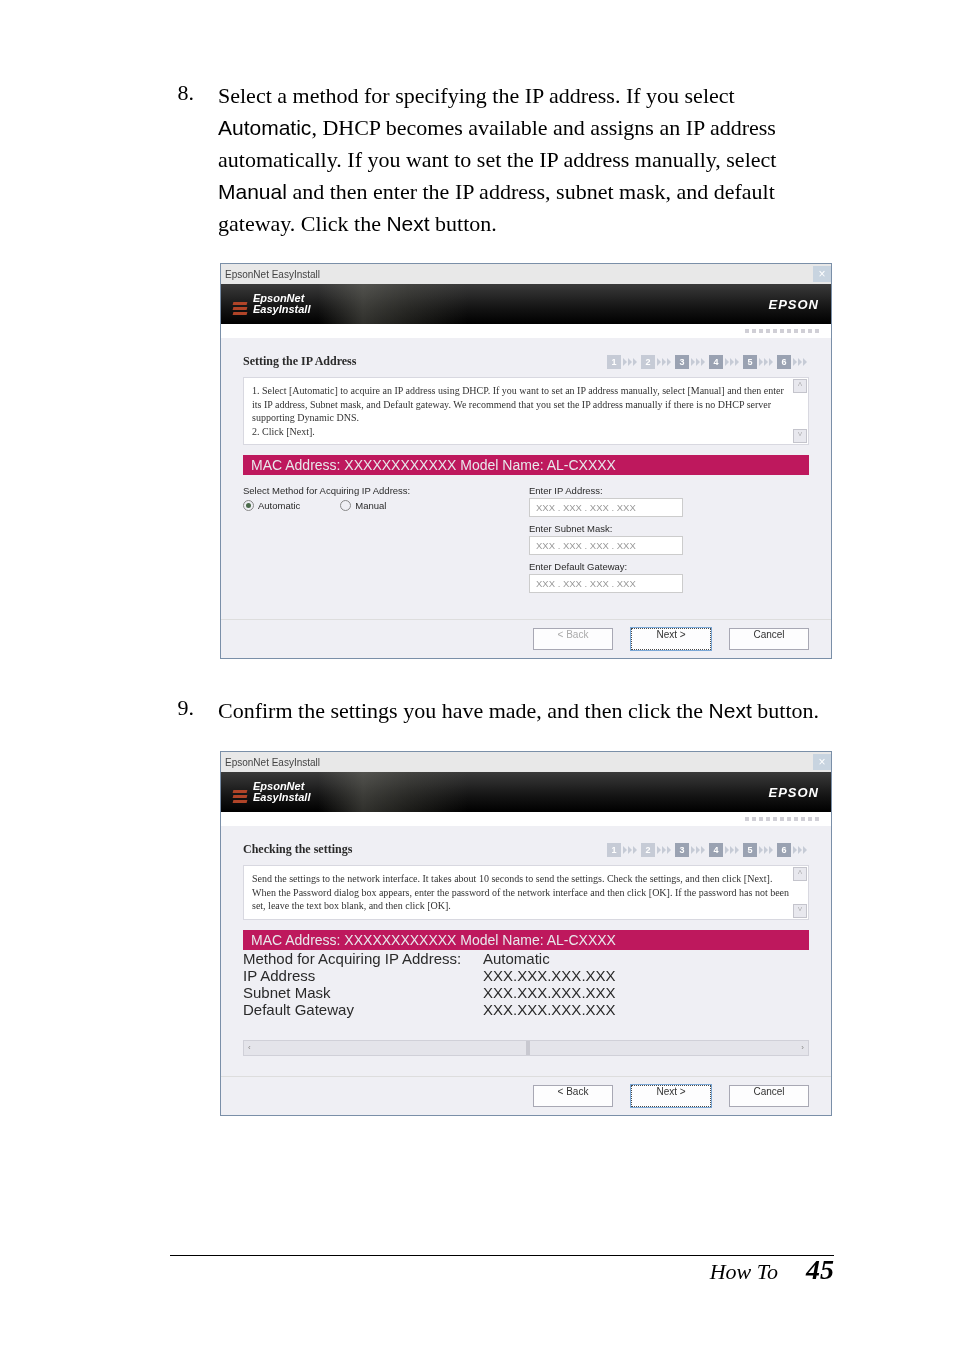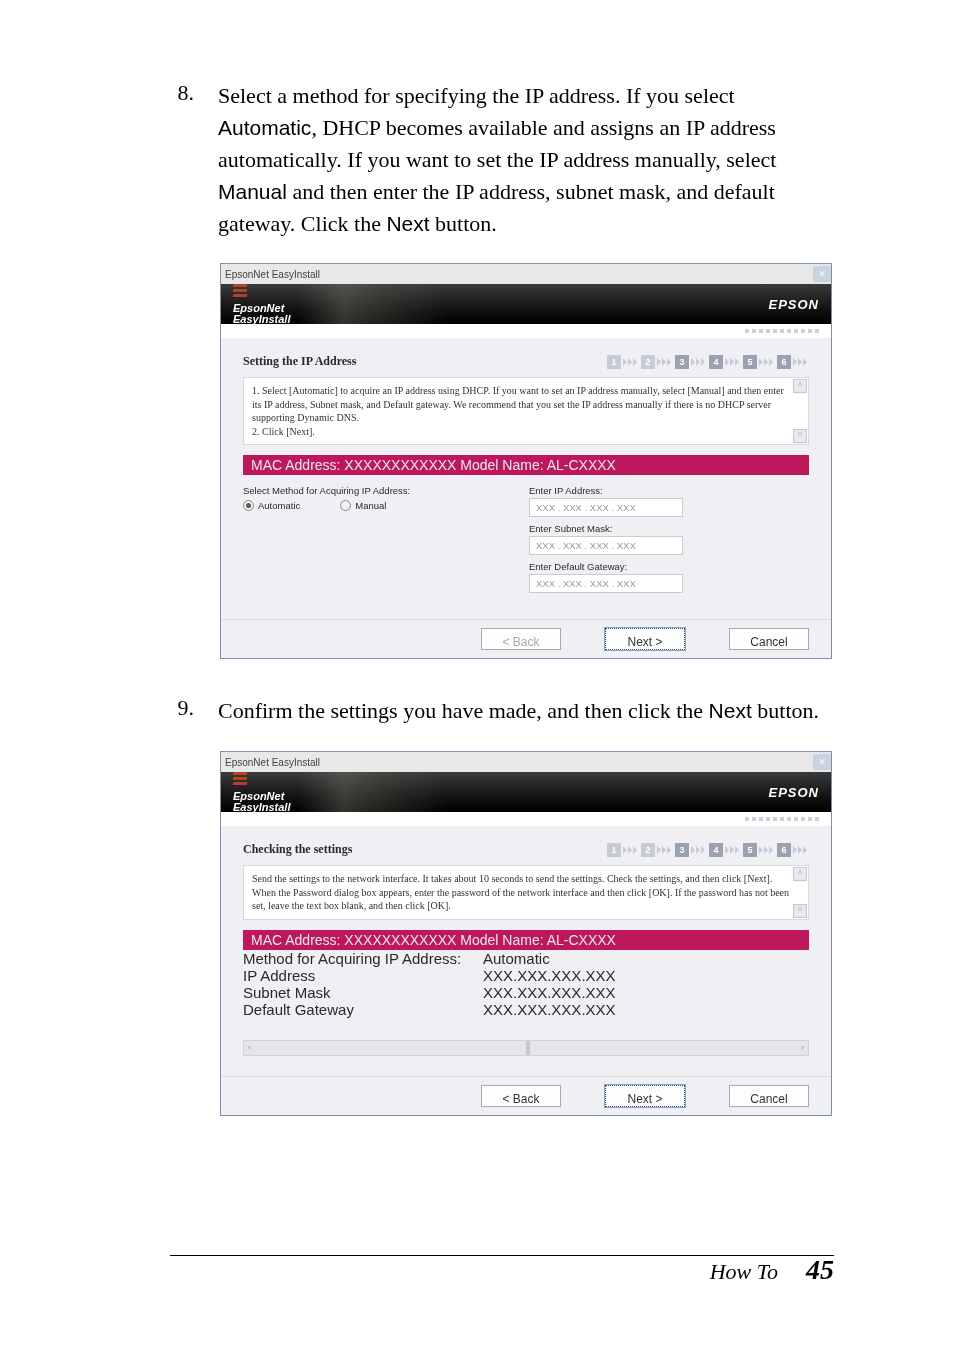--- a/index.html
+++ b/index.html
@@ -66,24 +66,23 @@
     position: relative;
     height: 40px;
     background: linear-gradient(180deg, #3a3a3a 0%, #141414 60%, #000 100%);
     display: flex;
     align-items: center;
     color: #fff;
     font-family: Arial, sans-serif;
   }
   .banner-logo-area {
     display: flex;
-    align-items: flex-start;
+    align-items: flex-end;
     gap: 6px;
     padding-left: 12px;
-    flex-direction: column;
   }
   .banner-bars {
     display: flex;
     flex-direction: column;
     gap: 2px;
   }
   .banner-bars span {
     width: 14px;
     height: 3px;
     background: #b04428;
@@ -261,26 +260,25 @@
     justify-content: flex-end;
     gap: 18px;
     padding: 8px 22px;
     font-family: Tahoma, Arial, sans-serif;
   }
   .btn {
     min-width: 78px;
     height: 20px;
     background: #fdfdfe;
     border: 1px solid #a8a8b4;
-    font-size: 12px;
-    display: flex;
-    align-items: flex-end;
+    font-size: 10px;
+    display: flex;
+    align-items: flex-start;
     justify-content: center;
     color: #333;
-    margin-left: 26px;
   }
   .btn.disabled { color: #aaa; }
   .btn.focus {
     border: 1px dotted #4a4a4a;
     outline: 1px solid #7aa7d6;
   }
   .summary-list {
     font-size: 15px;
   }
   .summary-row {

